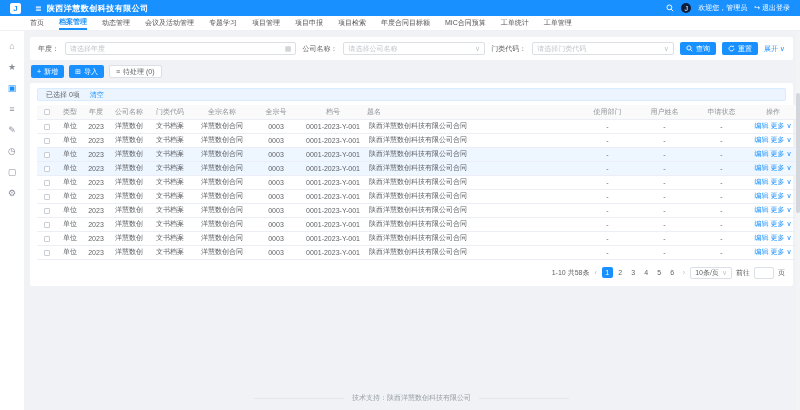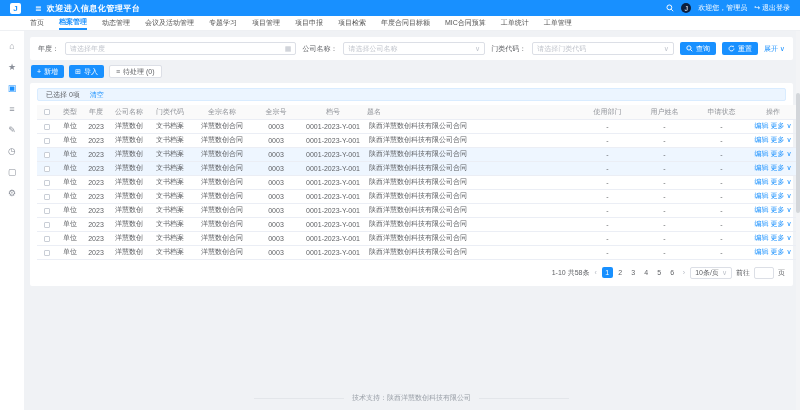--- a/index.html
+++ b/index.html
@@ -86,21 +86,21 @@
   .scroll-thumb { position:absolute; top:62px; left:0; width:4px; height:120px; background:#d3d6da; border-radius:2px; }
 
   svg { display:block; }
 </style>
 </head>
 <body>
 
 <div class="hdr">
   <div class="logo">J</div>
   <span class="menu-glyph">≣</span>
-  <span class="app-title">欢迎进入信息化管理平台</span>
+  <span class="app-title">陕西洋慧数创科技有限公司</span>
   <div class="hdr-right">
     <svg width="8" height="8" viewBox="0 0 10 10">
       <circle cx="4.2" cy="4.2" r="3" fill="none" stroke="#fff" stroke-width="1.2"></circle>
       <line x1="6.5" y1="6.5" x2="9" y2="9" stroke="#fff" stroke-width="1.2"></line>
     </svg>
     <span class="avatar">J</span>
     <span>欢迎您，管理员</span>
     <span class="logout">
       <span>↪</span>
       <span>退出登录</span>

